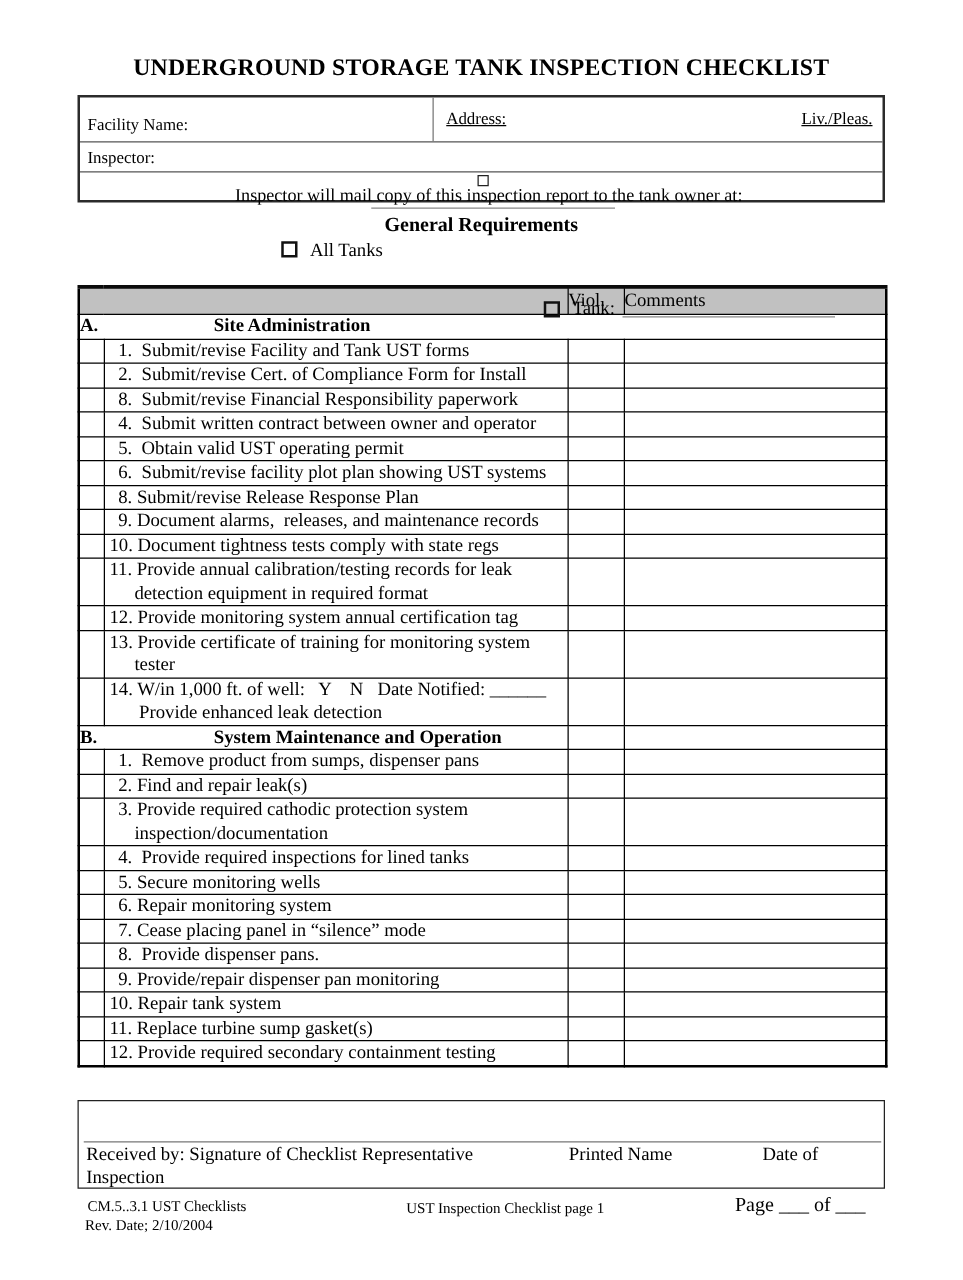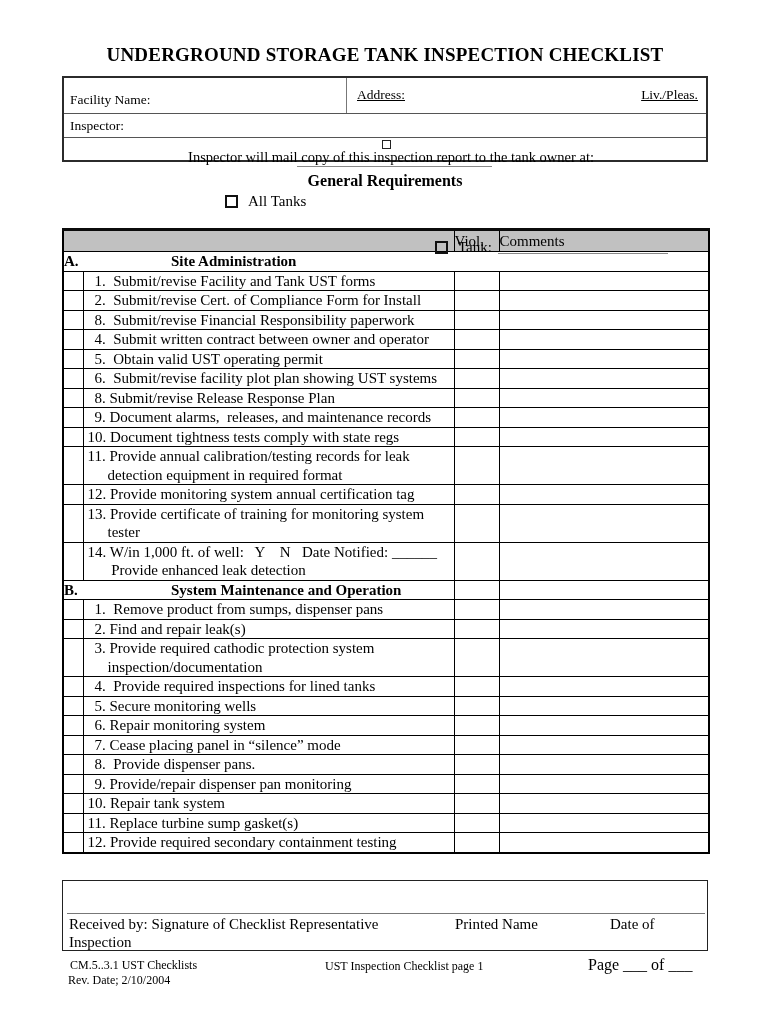--- a/index.html
+++ b/index.html
@@ -18,21 +18,21 @@
   .hb-row2 { height:24px; border-bottom:1px solid #555; font-size:13.5px; padding:4px 0 0 6px; }
   .hb-row3 { height:22px; font-size:14.5px; padding:2px 0 0 12px; display:flex; align-items:center;flex-direction:column; }
   .cb-small { display:inline-block; width:9px; height:9px; border:1.5px solid #222; margin-right:10px; flex:0 0 auto; }
   .uline { display:inline-block; border-bottom:1px solid #888; height:13px; }
   .u-mail { width:195px; margin-left:6px; }
   .u-tank { width:170px; margin-left:6px; }
 
   
   .gr-heading { margin-top:10px; text-align:center; font-weight:bold; font-size:16px; }
   .gr-row { position:relative; height:24px; margin-top:1px; font-size:15px; }
-  .gr-all { position:absolute; left:163px; top:2px; display:flex; align-items:center; }
+  .gr-all { position:absolute; left:163px; top:2px; display:flex; }
   .gr-tank { position:absolute; left:373px; top:2px; display:flex; align-items:center;margin-top:46px; }
   .cb { display:inline-block; width:13px; height:13px; border:2px solid #111; margin-right:10px; flex:0 0 auto; }
 
   
   table.checklist { margin-top:13px; width:646px; border-collapse:collapse; table-layout:fixed;
                     border:2px solid #000; border-top:3px solid #0b0b0b;padding-left:32px; }
   table.checklist td { border:1px solid #000; vertical-align:top; padding:0; }
   tr.hdr td { background:#c1c1c1; font-size:15px; line-height:20px; height:20px; }
   .hdr-viol { padding-left:4px; }
   .hdr-comments { padding-left:5px; }

